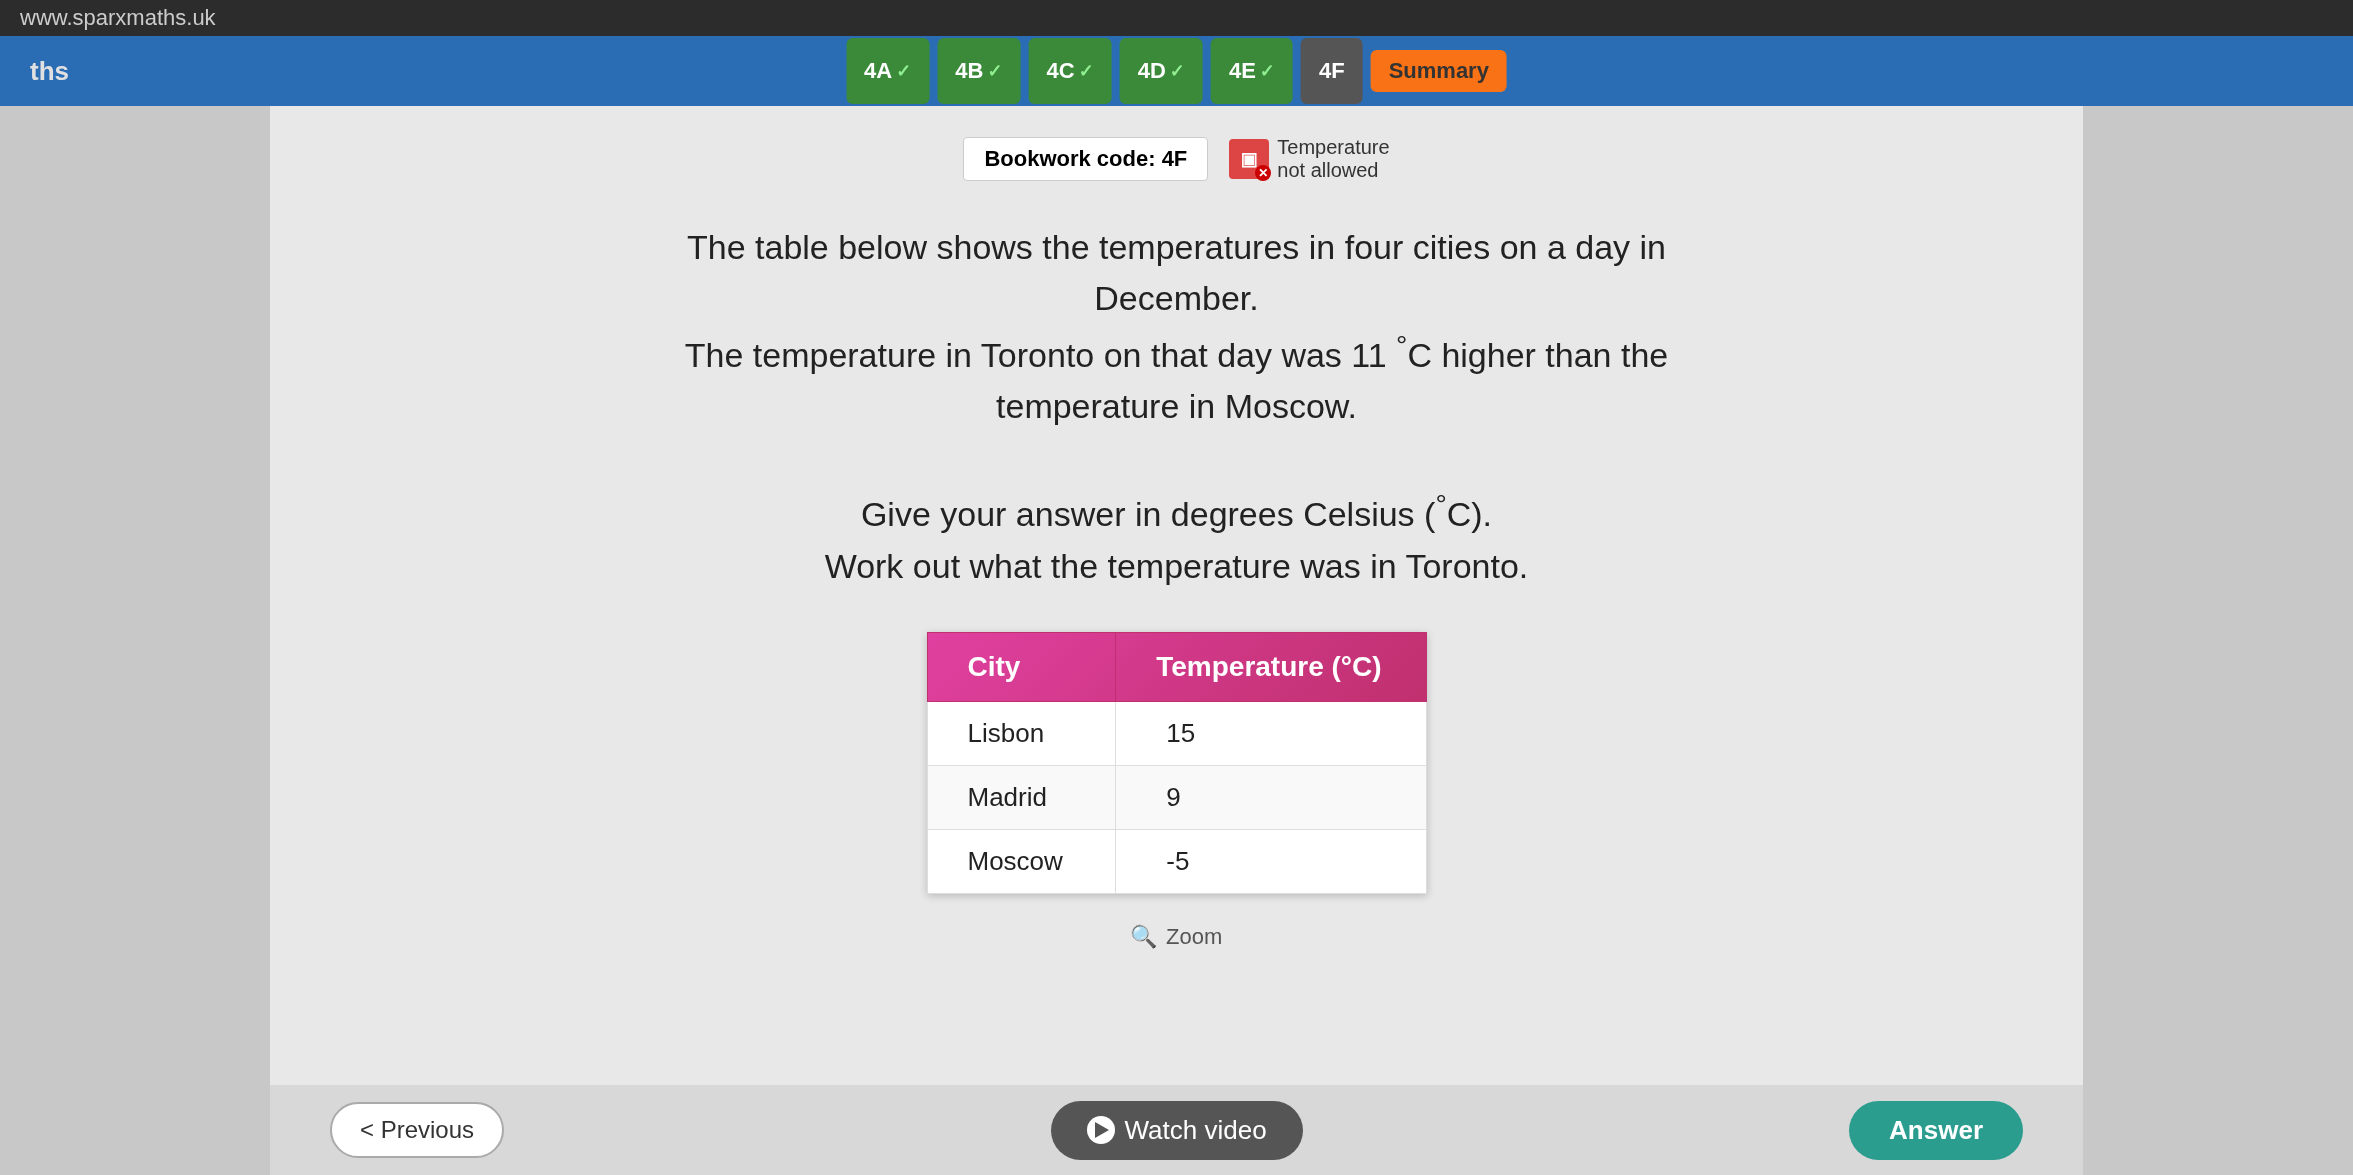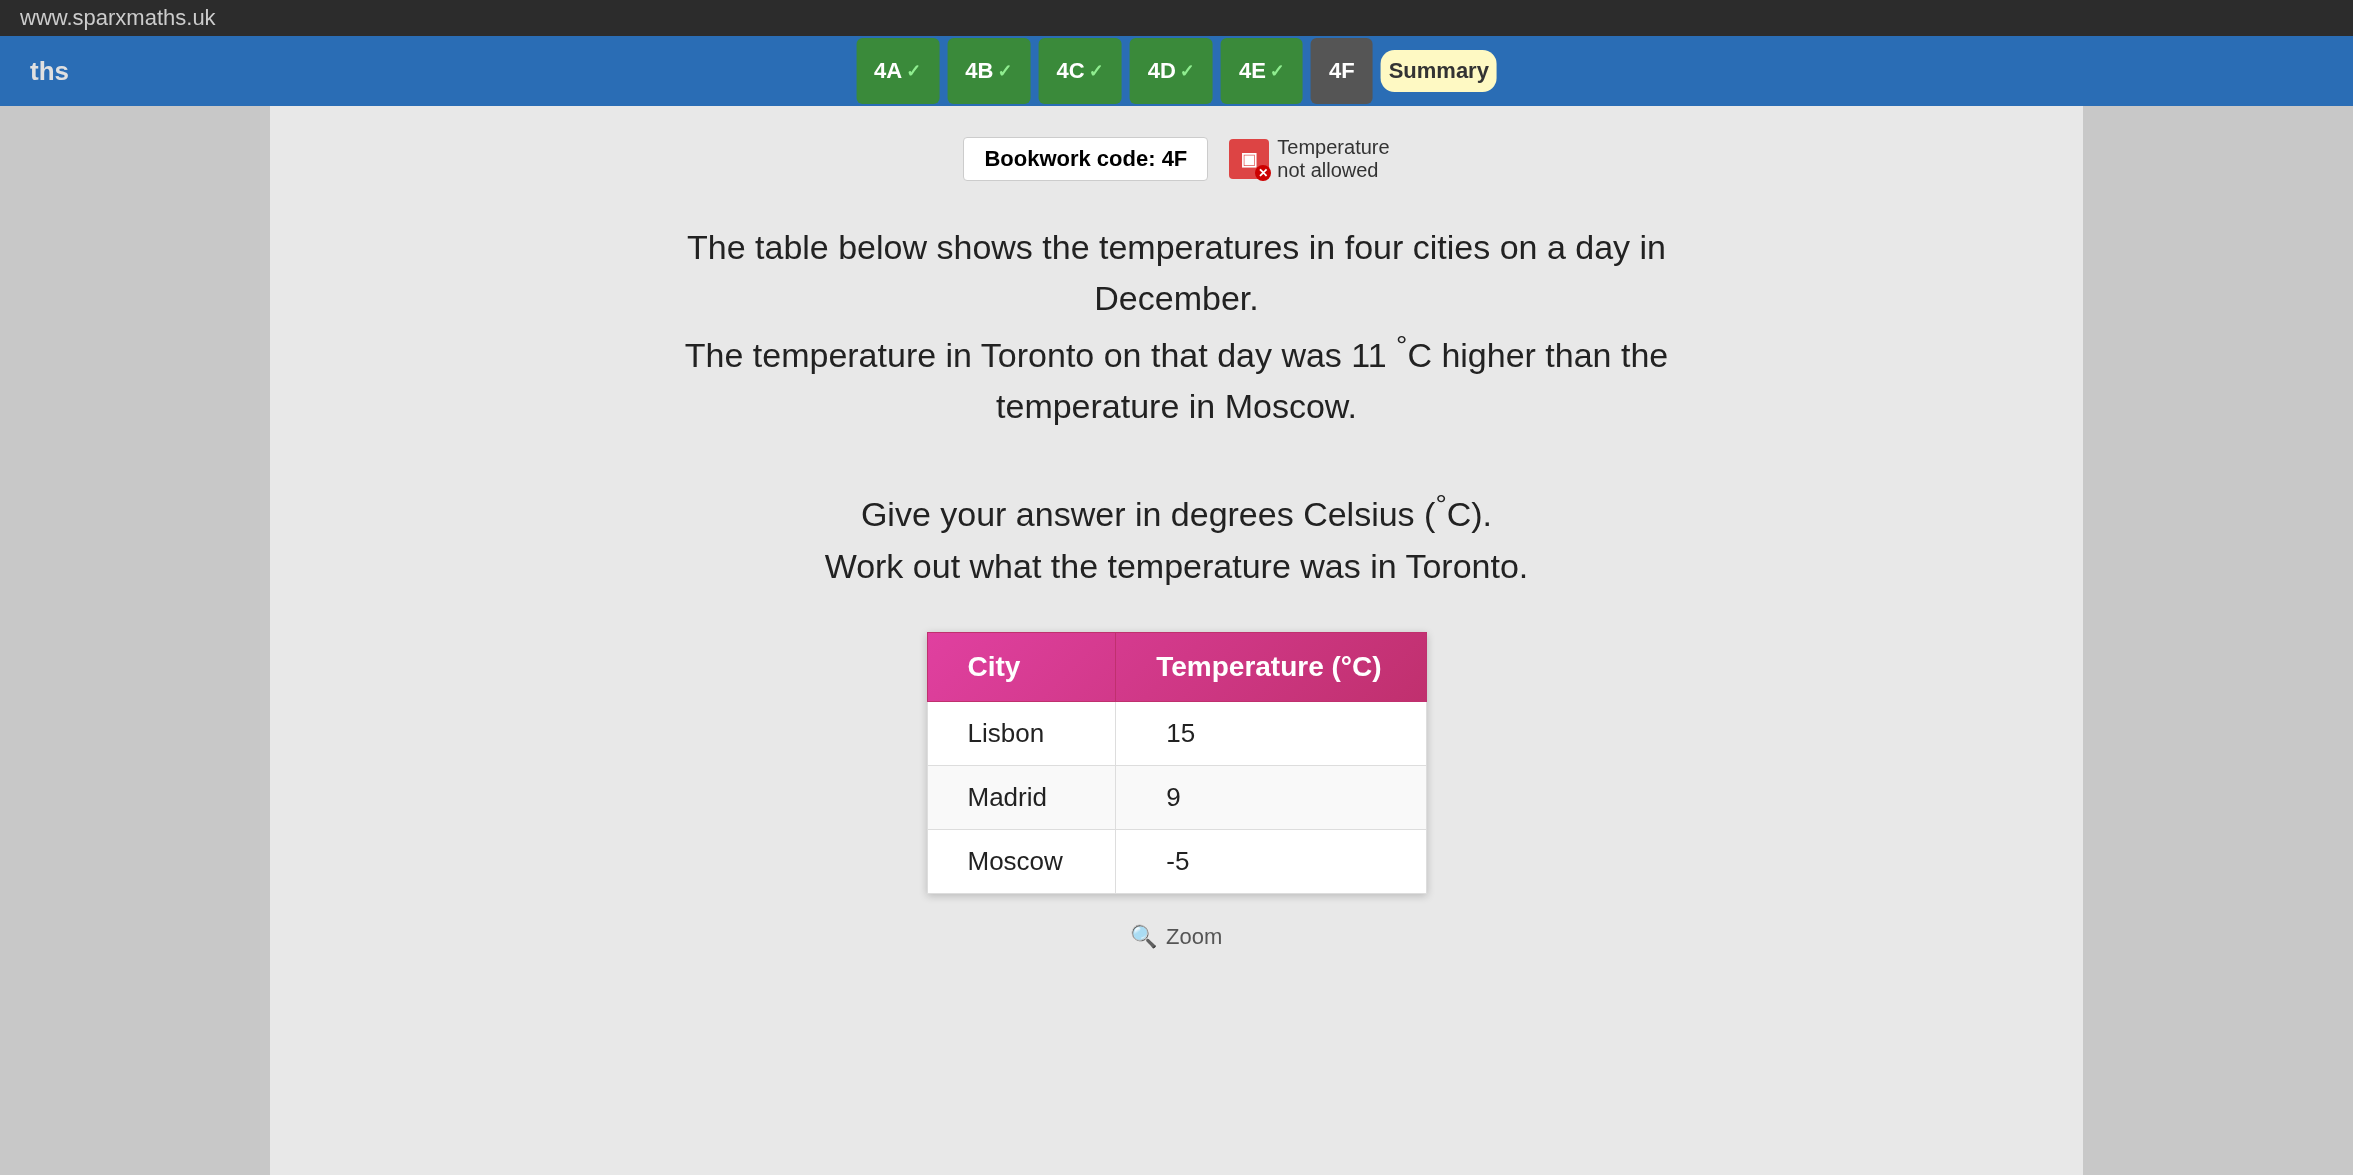--- a/index.html
+++ b/index.html
@@ -60,24 +60,24 @@
     }
     .nav-tab.active {
       background: #555;
       color: white;
     }
     .nav-tab .check {
       color: #90ee90;
       font-size: 18px;
     }
     .nav-tab-summary {
-      background: #fef9c3;
+      background: #f97316;
       color: #333;
-      padding: 8px 8px;
-      border-radius: 14px;
+      padding: 8px 18px;
+      border-radius: 6px;
       font-size: 22px;
       font-weight: bold;
     }
 
     
     .main-content {
       background: #e8e8e8;
       margin: 0 270px;
       min-height: calc(1175px - 106px);
       padding: 30px 60px;
@@ -350,14 +350,22 @@
         </tr>
       </tbody>
     </table>
   </div>
 
   <div class="zoom-row">
     <span class="zoom-icon">🔍</span>
     <span>Zoom</span>
   </div>
 
+  <div class="bottom-bar">
+    <button class="btn-previous">&lt; Previous</button>
+    <button class="btn-watch-video">
+      <div class="video-icon"></div>
+      <span>Watch video</span>
+    </button>
+    <button class="btn-answer">Answer</button>
+  </div>
 
 </div>
 
 </body></html>

